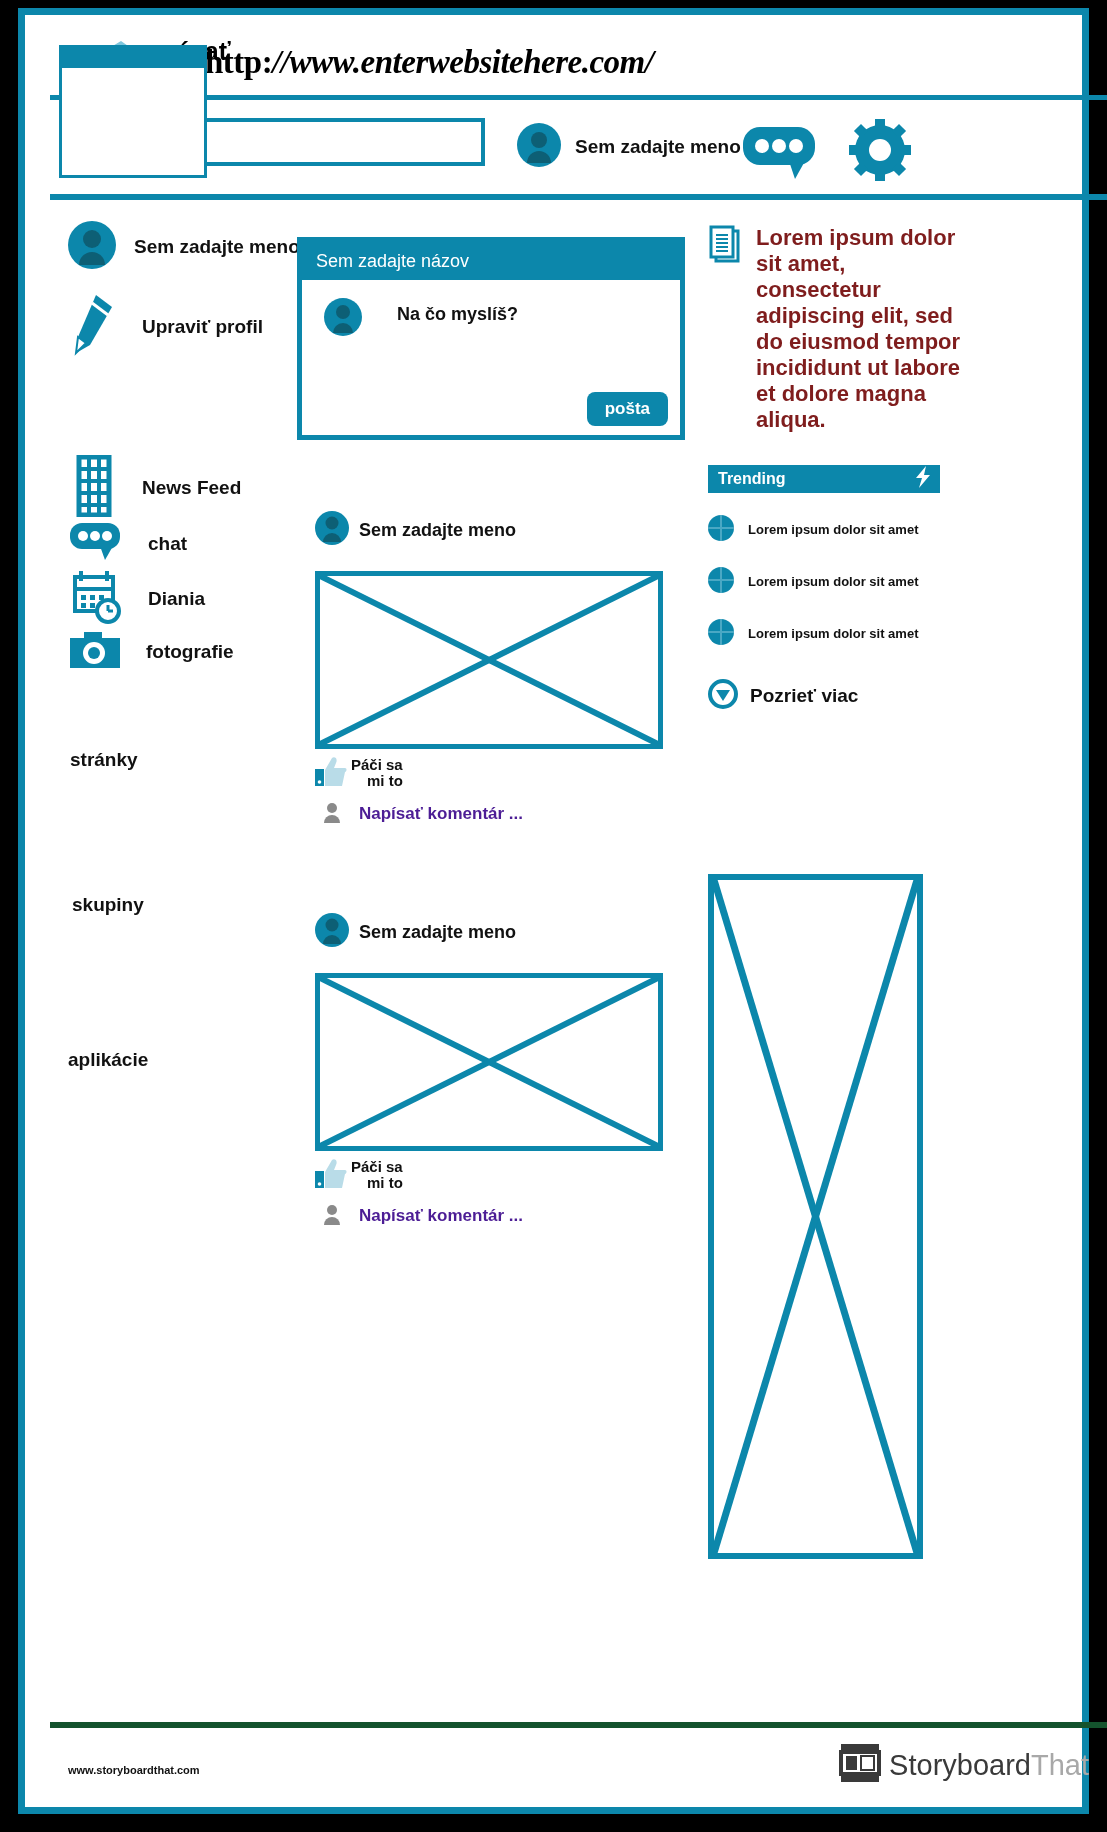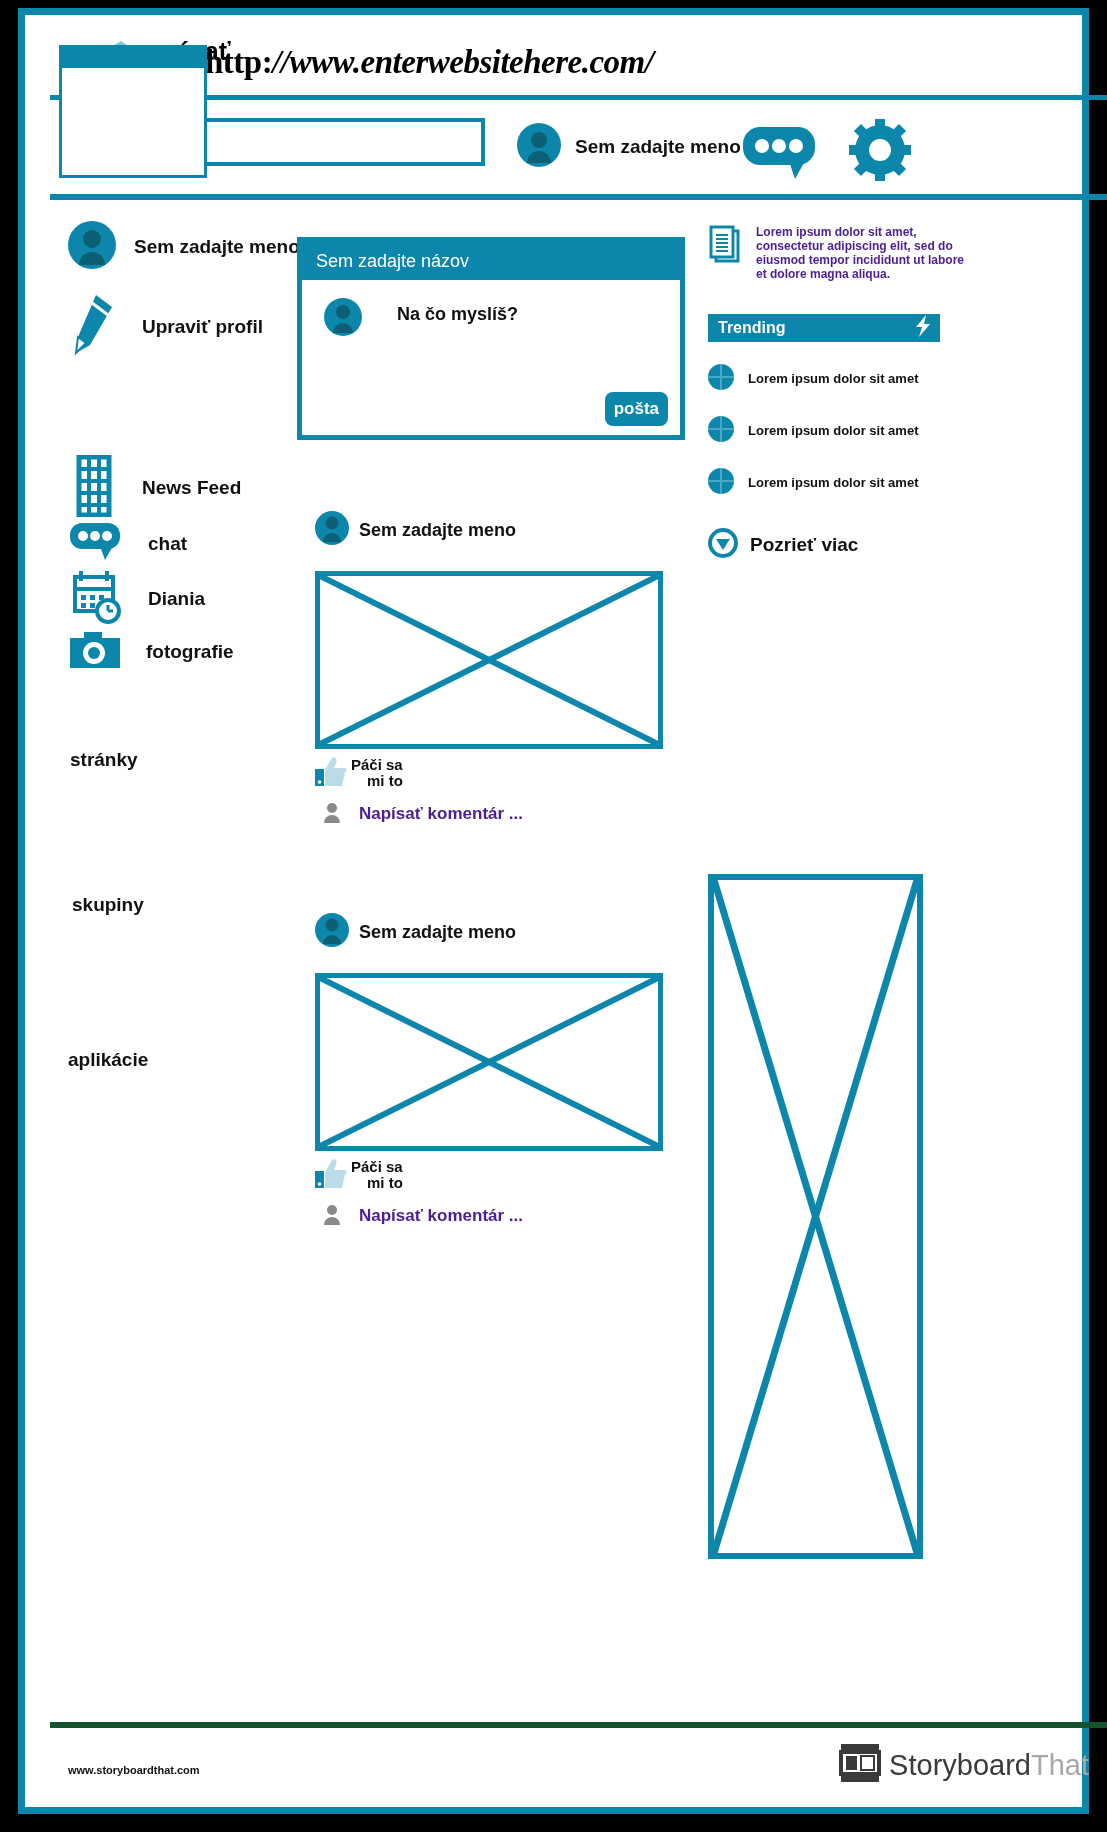--- a/index.html
+++ b/index.html
@@ -167,21 +167,21 @@
   .post-btn {
     position: absolute;
     right: 12px;
     bottom: 14px;
     background: #0c87ab;
     color: #fff;
     font-size: 17px;
     font-weight: bold;
     border: none;
     border-radius: 8px;
-    padding: 7px 9px;
+    padding: 7px 18px;
     cursor: pointer;
     font-family: "Liberation Sans", sans-serif;
   }
 
   .post { position: absolute; left: 290px; width: 360px; }
   .post-head { display: flex; align-items: center; gap: 10px; }
   .post-author { font-size: 18px; font-weight: bold; color: #111; }
   .post-image {
     margin-top: 22px;
     width: 348px;
@@ -195,23 +195,23 @@
   .post-actions { margin-top: 8px; position: relative; height: 70px; }
   .like-row { position: absolute; left: 0; top: 0; display: flex; align-items: flex-start; gap: 4px; }
   .like-text { font-size: 15px; font-weight: bold; color: #111; line-height: 1.05; }
   .comment-row { position: absolute; left: 6px; top: 44px; display: flex; align-items: center; gap: 16px; }
   .comment-text { font-size: 17px; font-weight: bold; color: #4c1d95; }
 
   
   .rightbar { position: absolute; left: 683px; top: 210px; width: 400px; }
   .lorem-block { display: flex; gap: 12px; align-items: flex-start; }
   .lorem-text {
-    font-size: 12px;
-    font-weight: bold;
-    color: #4c1d95;
+    font-size: 22px;
+    font-weight: bold;
+    color: #7f1d1d;
     line-height: 1.18;
     width: 215px;
   }
   .trending-bar {
     margin-top: 32px;
     width: 232px;
     height: 28px;
     background: #0c87ab;
     display: flex;
     align-items: center;

